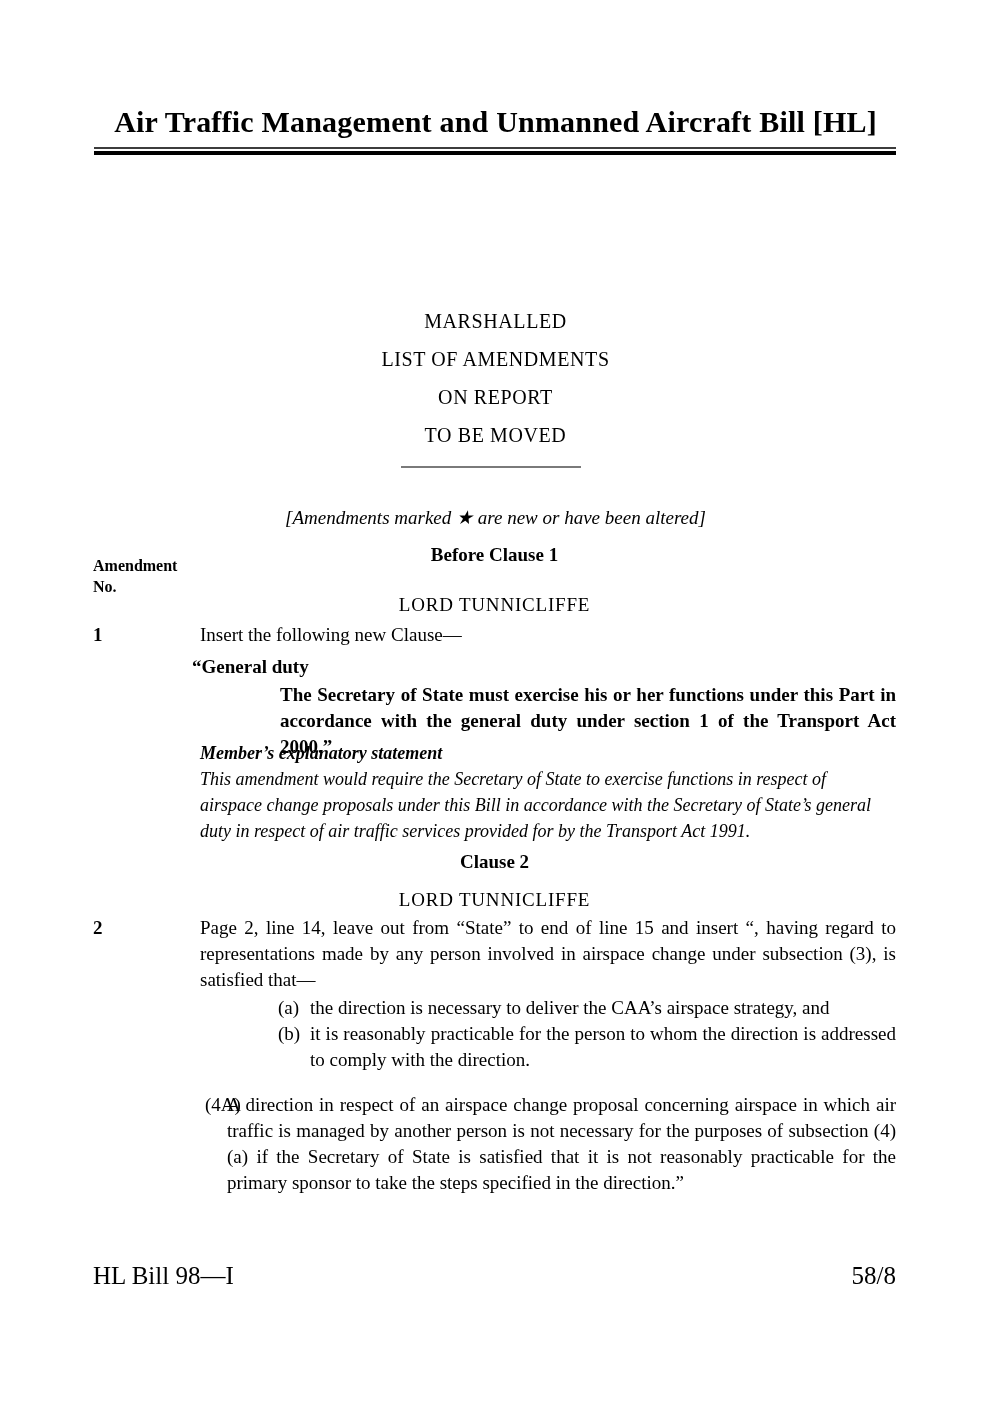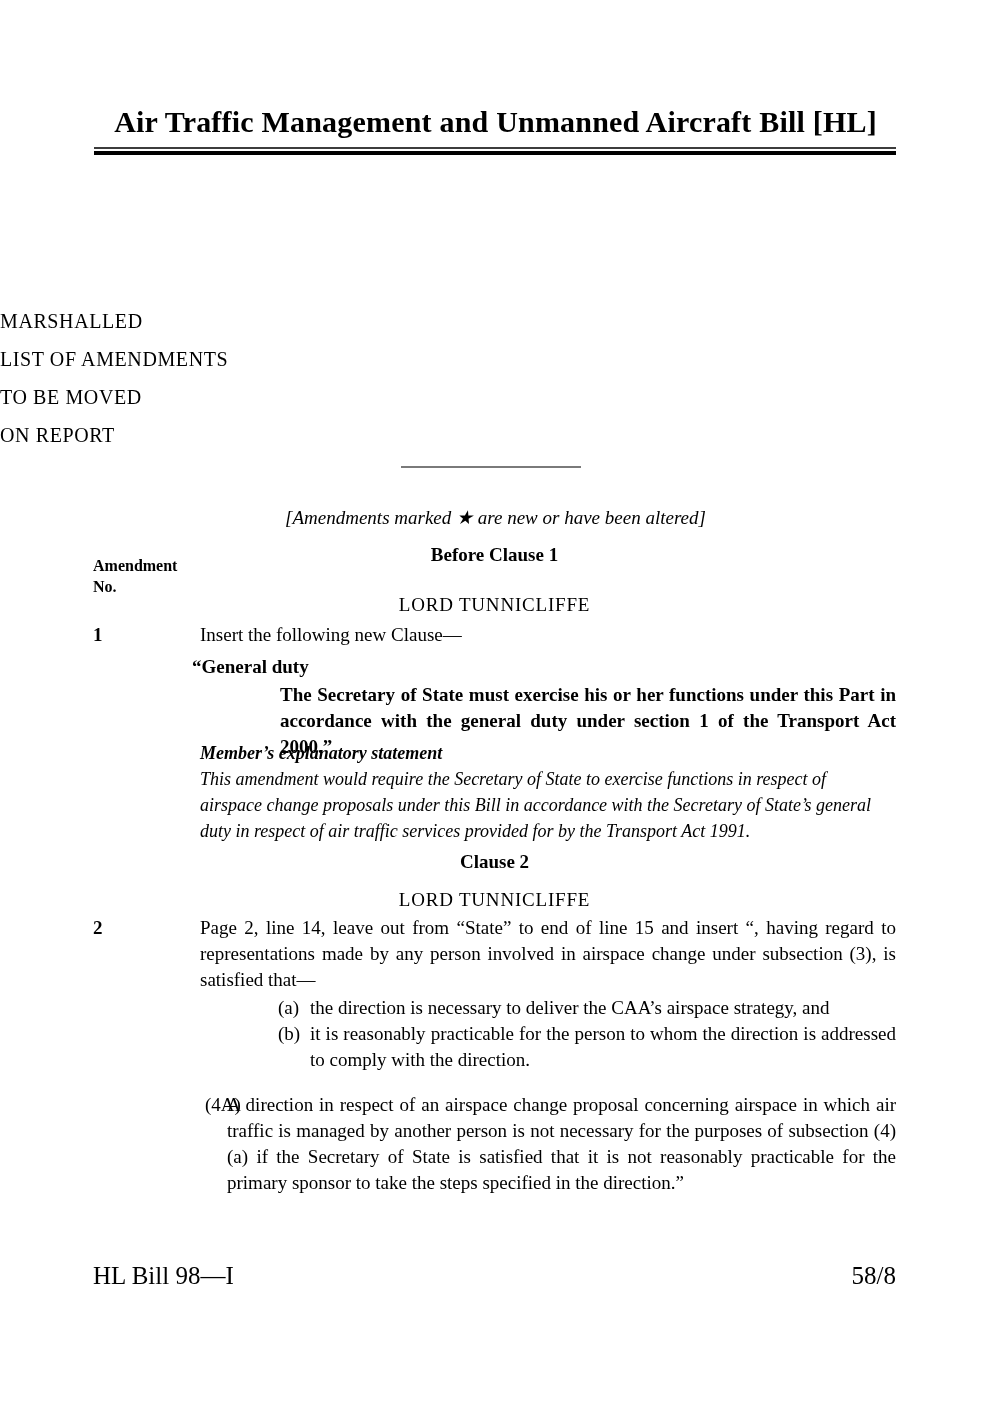--- a/index.html
+++ b/index.html
@@ -35,20 +35,21 @@
   }
   .title-rule .thin  { height: 2px; background: #3c3c3c; margin-bottom: 2px; }
   .title-rule .thick { height: 4px; background: #000000; }
 
   
   .masthead {
     position: absolute;
     top: 302px;
     left: 0;
     width: 100%;
+    text-align: center;
     font-size: 20px;
     line-height: 38px;
     letter-spacing: 0.6px;
   }
   .mid-rule {
     position: absolute;
     top: 466px;
     left: 401px;
     width: 180px;
     height: 2px;
@@ -182,22 +183,22 @@
 
   <div class="doc-title">Air Traffic Management and Unmanned Aircraft Bill [HL]</div>
   <div class="title-rule">
     <div class="thin"></div>
     <div class="thick"></div>
   </div>
 
   <div class="masthead">
     <div>MARSHALLED</div>
     <div>LIST OF AMENDMENTS</div>
+    <div>ON REPORT</div>
     <div>TO BE MOVED</div>
-    <div>ON REPORT</div>
   </div>
 
   <div class="mid-rule"></div>
 
   <div class="marker-note">[Amendments marked ★ are new or have been altered]</div>
 
   <div class="gutter-label">
     <div>Amendment</div>
     <div>No.</div>
   </div>

